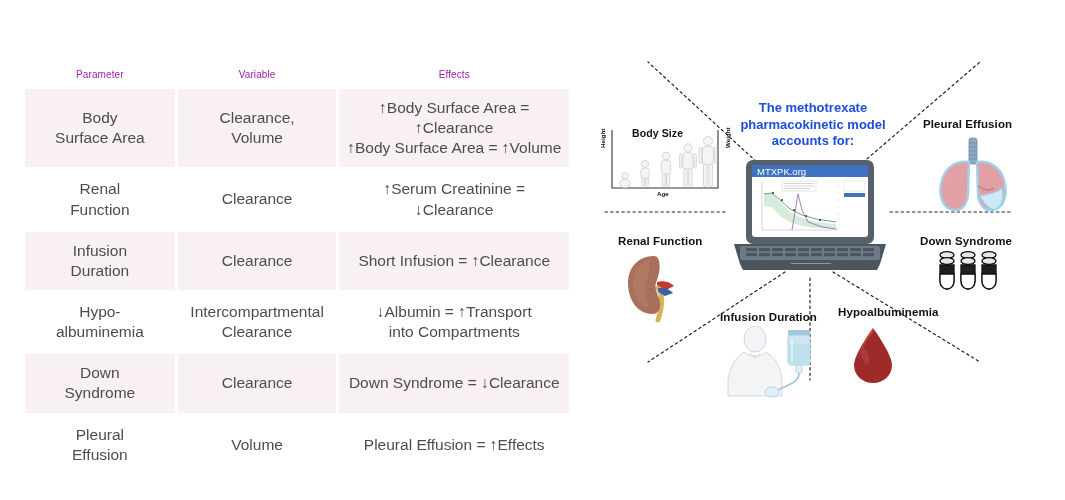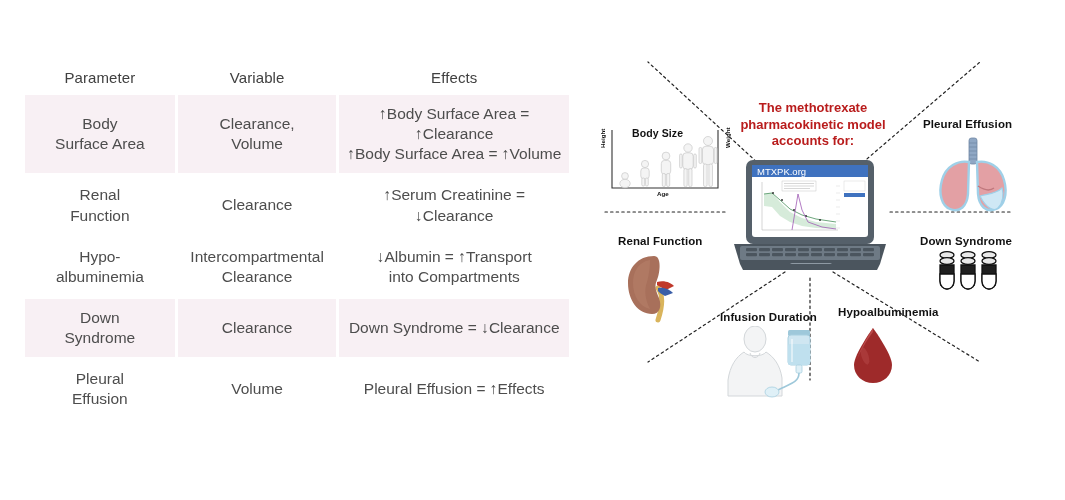--- a/index.html
+++ b/index.html
@@ -11,22 +11,22 @@
     overflow:hidden;
     position:relative;
   }
   
   #table-panel{
     position:absolute; left:22px; top:64px; width:550px;
   }
   .tbl{ width:100%; border-collapse:separate; border-spacing:3px 3px; }
   .tbl th{
     font-weight:400;
-    font-size:15px;
-    color:#404040;
+    font-size:10px;
+    color:#a21caf;
     padding:2px 4px 6px 4px;
     background:transparent;
     text-align:center;
     letter-spacing:.1px;
   }
   .tbl td{
     font-size:15.5px;
     color:#4d4d4d;
     text-align:center;
     vertical-align:middle;
@@ -51,21 +51,21 @@
     font-size:11.5px;
     font-weight:bold;
     color:#111;
     font-family:"Liberation Sans", sans-serif;
     white-space:nowrap;
     letter-spacing:.1px;
   }
   #center-title{
     position:absolute; left:118px; top:100px; width:230px;
     text-align:center;
-    font-size:13px; font-weight:bold; color:#b91c1c;
+    font-size:13px; font-weight:bold; color:#1d4ed8;
     line-height:1.28;
     white-space:pre-line;
   }
   .node{ position:absolute; }
 
   
   #bodysize-box{ left:20px; top:126px; width:126px; height:76px; }
   #bodysize-title{ left:52px; top:127px; font-size:10.5px; }
   .axlabel{
     position:absolute; font-size:6.2px; font-weight:bold; color:#111;
@@ -101,20 +101,26 @@
           <td class="col-var">Clearance,
 Volume</td>
           <td class="eff">↑Body Surface Area = ↑Clearance
 ↑Body Surface Area = ↑Volume</td>
         </tr>
         <tr>
           <td class="col-param">Renal
 Function</td>
           <td class="col-var">Clearance</td>
           <td class="eff">↑Serum Creatinine = ↓Clearance</td>
+        </tr>
+        <tr class="shaded">
+          <td class="col-param">Infusion
+Duration</td>
+          <td class="col-var">Clearance</td>
+          <td class="eff">Short Infusion = ↑Clearance</td>
         </tr>
         <tr>
           <td class="col-param">Hypo-
 albuminemia</td>
           <td class="col-var">Intercompartmental
 Clearance</td>
           <td class="eff">↓Albumin = ↑Transport
 into Compartments</td>
         </tr>
         <tr class="shaded">

